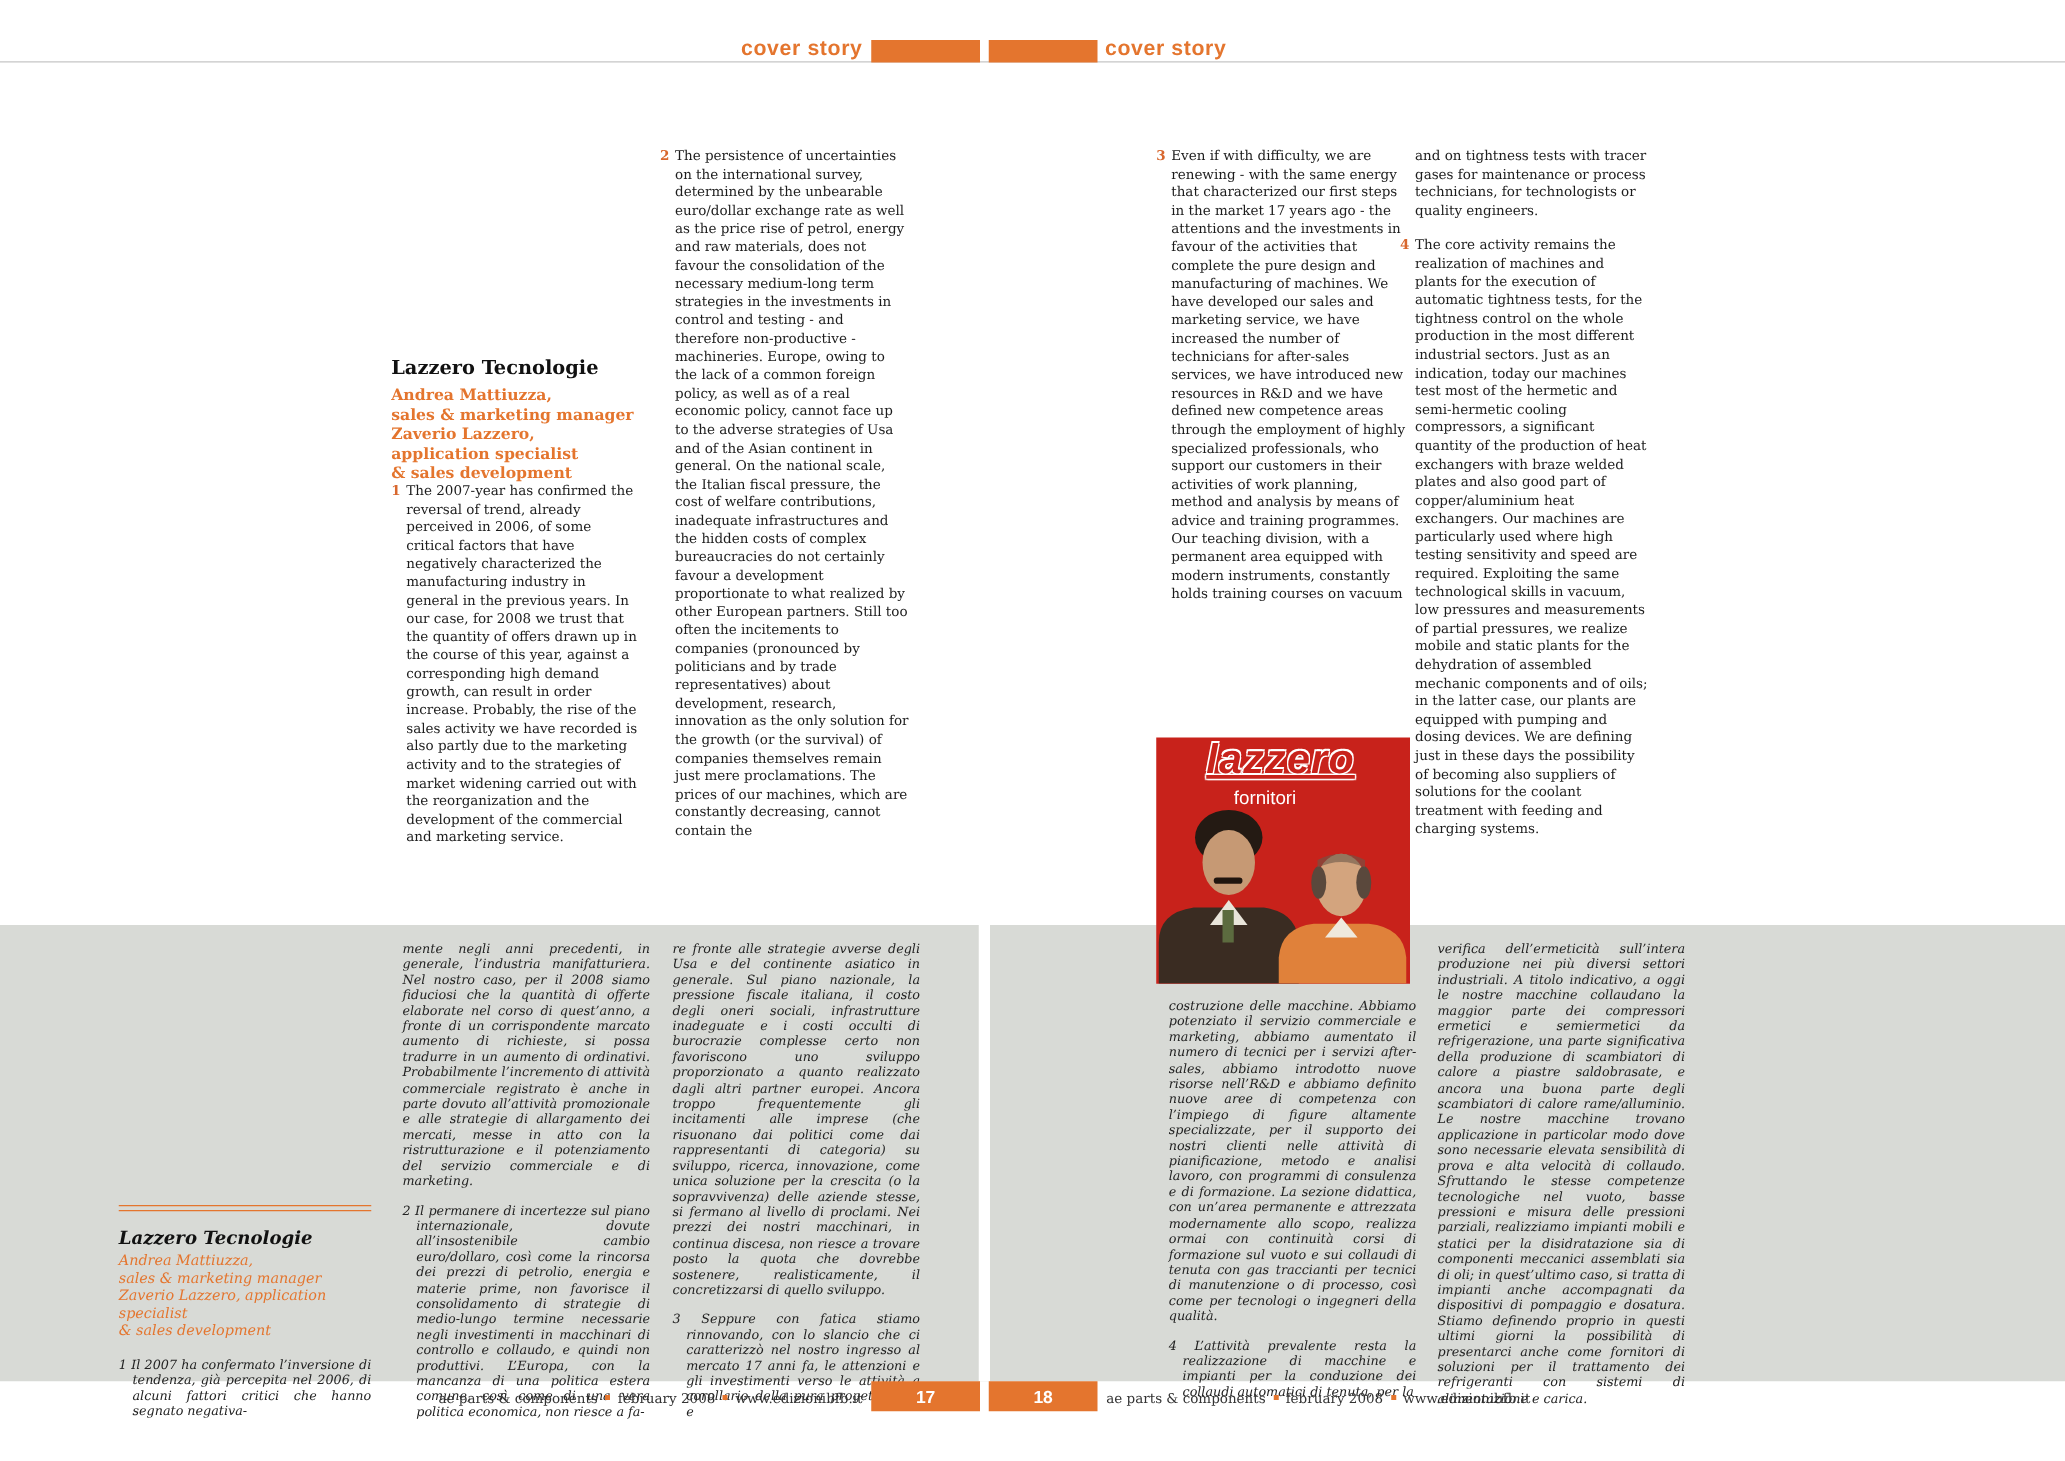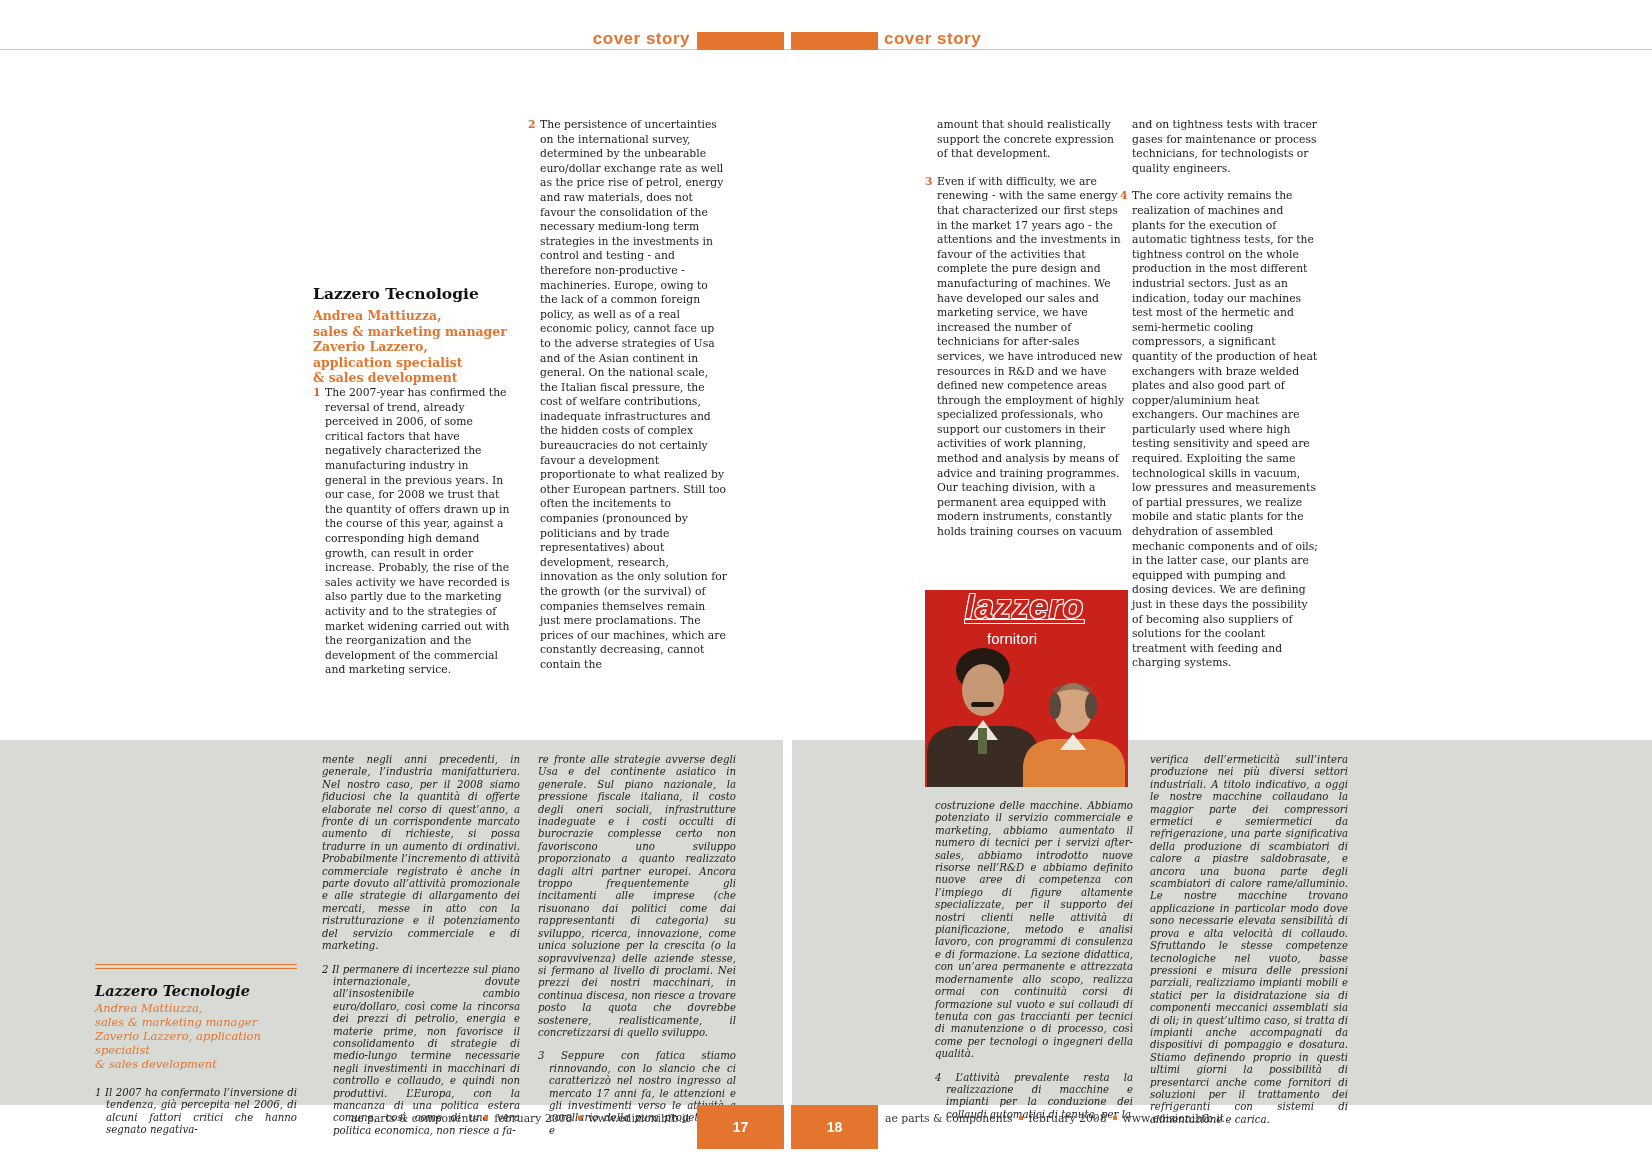--- a/index.html
+++ b/index.html
@@ -59,21 +59,21 @@
   #ic5{left:1150px;top:754px;}
   .para-it{margin:0 0 11px 0;}
   .para-it:last-child{margin-bottom:0;}
   .para-it.numbered{padding-left:11px;text-indent:-11px;}
 
   
   .footer-text{position:absolute;top:1112px;font-size:10.8px;color:#333;}
   #ft-left{left:240px;width:450px;text-align:right;}
   #ft-right{left:885px;width:500px;text-align:left;}
   .fbullet{display:inline-block;width:4px;height:4px;background:#E4752E;margin:0 6px 2px 6px;vertical-align:middle;}
-  .page-box{position:absolute;top:1105px;width:87px;height:44px;background:#E4752E;color:#fff;
+  .page-box{position:absolute;top:1105px;width:87px;height:24px;background:#E4752E;color:#fff;
             font-family:"Liberation Sans",sans-serif;font-weight:bold;font-size:14px;
             display:flex;align-items:center;justify-content:center;}
   #pb17{left:697px;} #pb18{left:791px;}
 </style>
 </head>
 <body>
 
 <div class="page">
 
   <div class="top-rule"></div>
@@ -97,23 +97,20 @@
     </div>
   </div>
 
   <div class="eng-col" id="ec2">
     <div class="para-en">
       <span class="pnum-en">2</span><span>The persistence of uncertainties on the international survey, determined by the unbearable euro/dollar exchange rate as well as the price rise of petrol, energy and raw materials, does not favour the consolidation of the necessary medium-long term strategies in the investments in control and testing - and therefore non-productive - machineries. Europe, owing to the lack of a common foreign policy, as well as of a real economic policy, cannot face up to the adverse strategies of Usa and of the Asian continent in general. On the national scale, the Italian fiscal pressure, the cost of welfare contributions, inadequate infrastructures and the hidden costs of complex bureaucracies do not certainly favour a development proportionate to what realized by other European partners. Still too often the incitements to companies (pronounced by politicians and by trade representatives) about development, research, innovation as the only solution for the growth (or the survival) of companies themselves remain just mere proclamations. The prices of our machines, which are constantly decreasing, cannot contain the</span>
     </div>
   </div>
 
   <div class="eng-col" id="ec3">
-    <div class="para-en">
-      <span class="pnum-en"></span><span>amount that should realistically support the concrete expression of that development.</span>
-    </div>
     <div class="para-en">
       <span class="pnum-en">3</span><span>Even if with difficulty, we are renewing - with the same energy that characterized our first steps in the market 17 years ago - the attentions and the investments in favour of the activities that complete the pure design and manufacturing of machines. We have developed our sales and marketing service, we have increased the number of technicians for after-sales services, we have introduced new resources in R&amp;D and we have defined new competence areas through the employment of highly specialized professionals, who support our customers in their activities of work planning, method and analysis by means of advice and training programmes. Our teaching division, with a permanent area equipped with modern instruments, constantly holds training courses on vacuum</span>
     </div>
   </div>
 
   <div class="eng-col" id="ec4">
     <div class="para-en">
       <span class="pnum-en"></span><span>and on tightness tests with tracer gases for maintenance or process technicians, for technologists or quality engineers.</span>
     </div>
     <div class="para-en">

